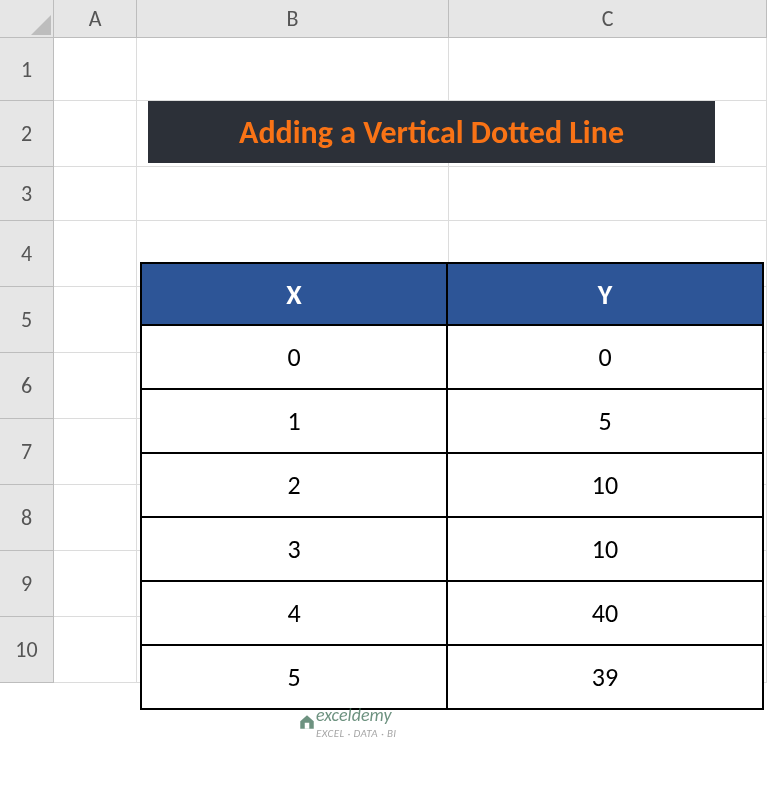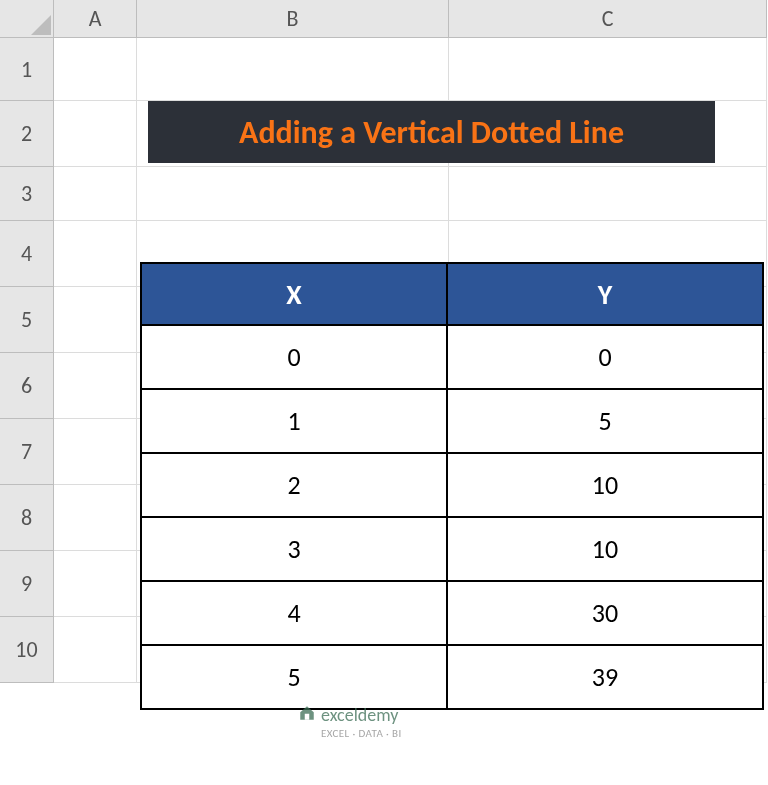--- a/index.html
+++ b/index.html
@@ -91,23 +91,23 @@
       font-size: 26px;
       text-align: center;
       height: 64px;
     }
     .watermark {
       position: absolute;
       bottom: 46px;
       left: 298px;
       z-index: 10;
       display: flex;
-      align-items: flex-start;
-      gap: 5px;
+      align-items: center;
       opacity: 0.75;
+      font-style: italic;
     }
     .watermark .logo-icon {
       width: 18px;
       height: 18px;
     }
     .watermark .brand {
       font-size: 18px;
       color: #3d6e56;
       font-weight: 500;
     }
@@ -205,21 +205,21 @@
     <tr>
       <td>2</td>
       <td>10</td>
     </tr>
     <tr>
       <td>3</td>
       <td>10</td>
     </tr>
     <tr>
       <td>4</td>
-      <td>30</td>
+      <td>40</td>
     </tr>
     <tr>
       <td>5</td>
       <td>39</td>
     </tr>
   </tbody>
 </table>
 
 <div class="watermark">
   <svg class="logo-icon" viewBox="0 0 24 24">

